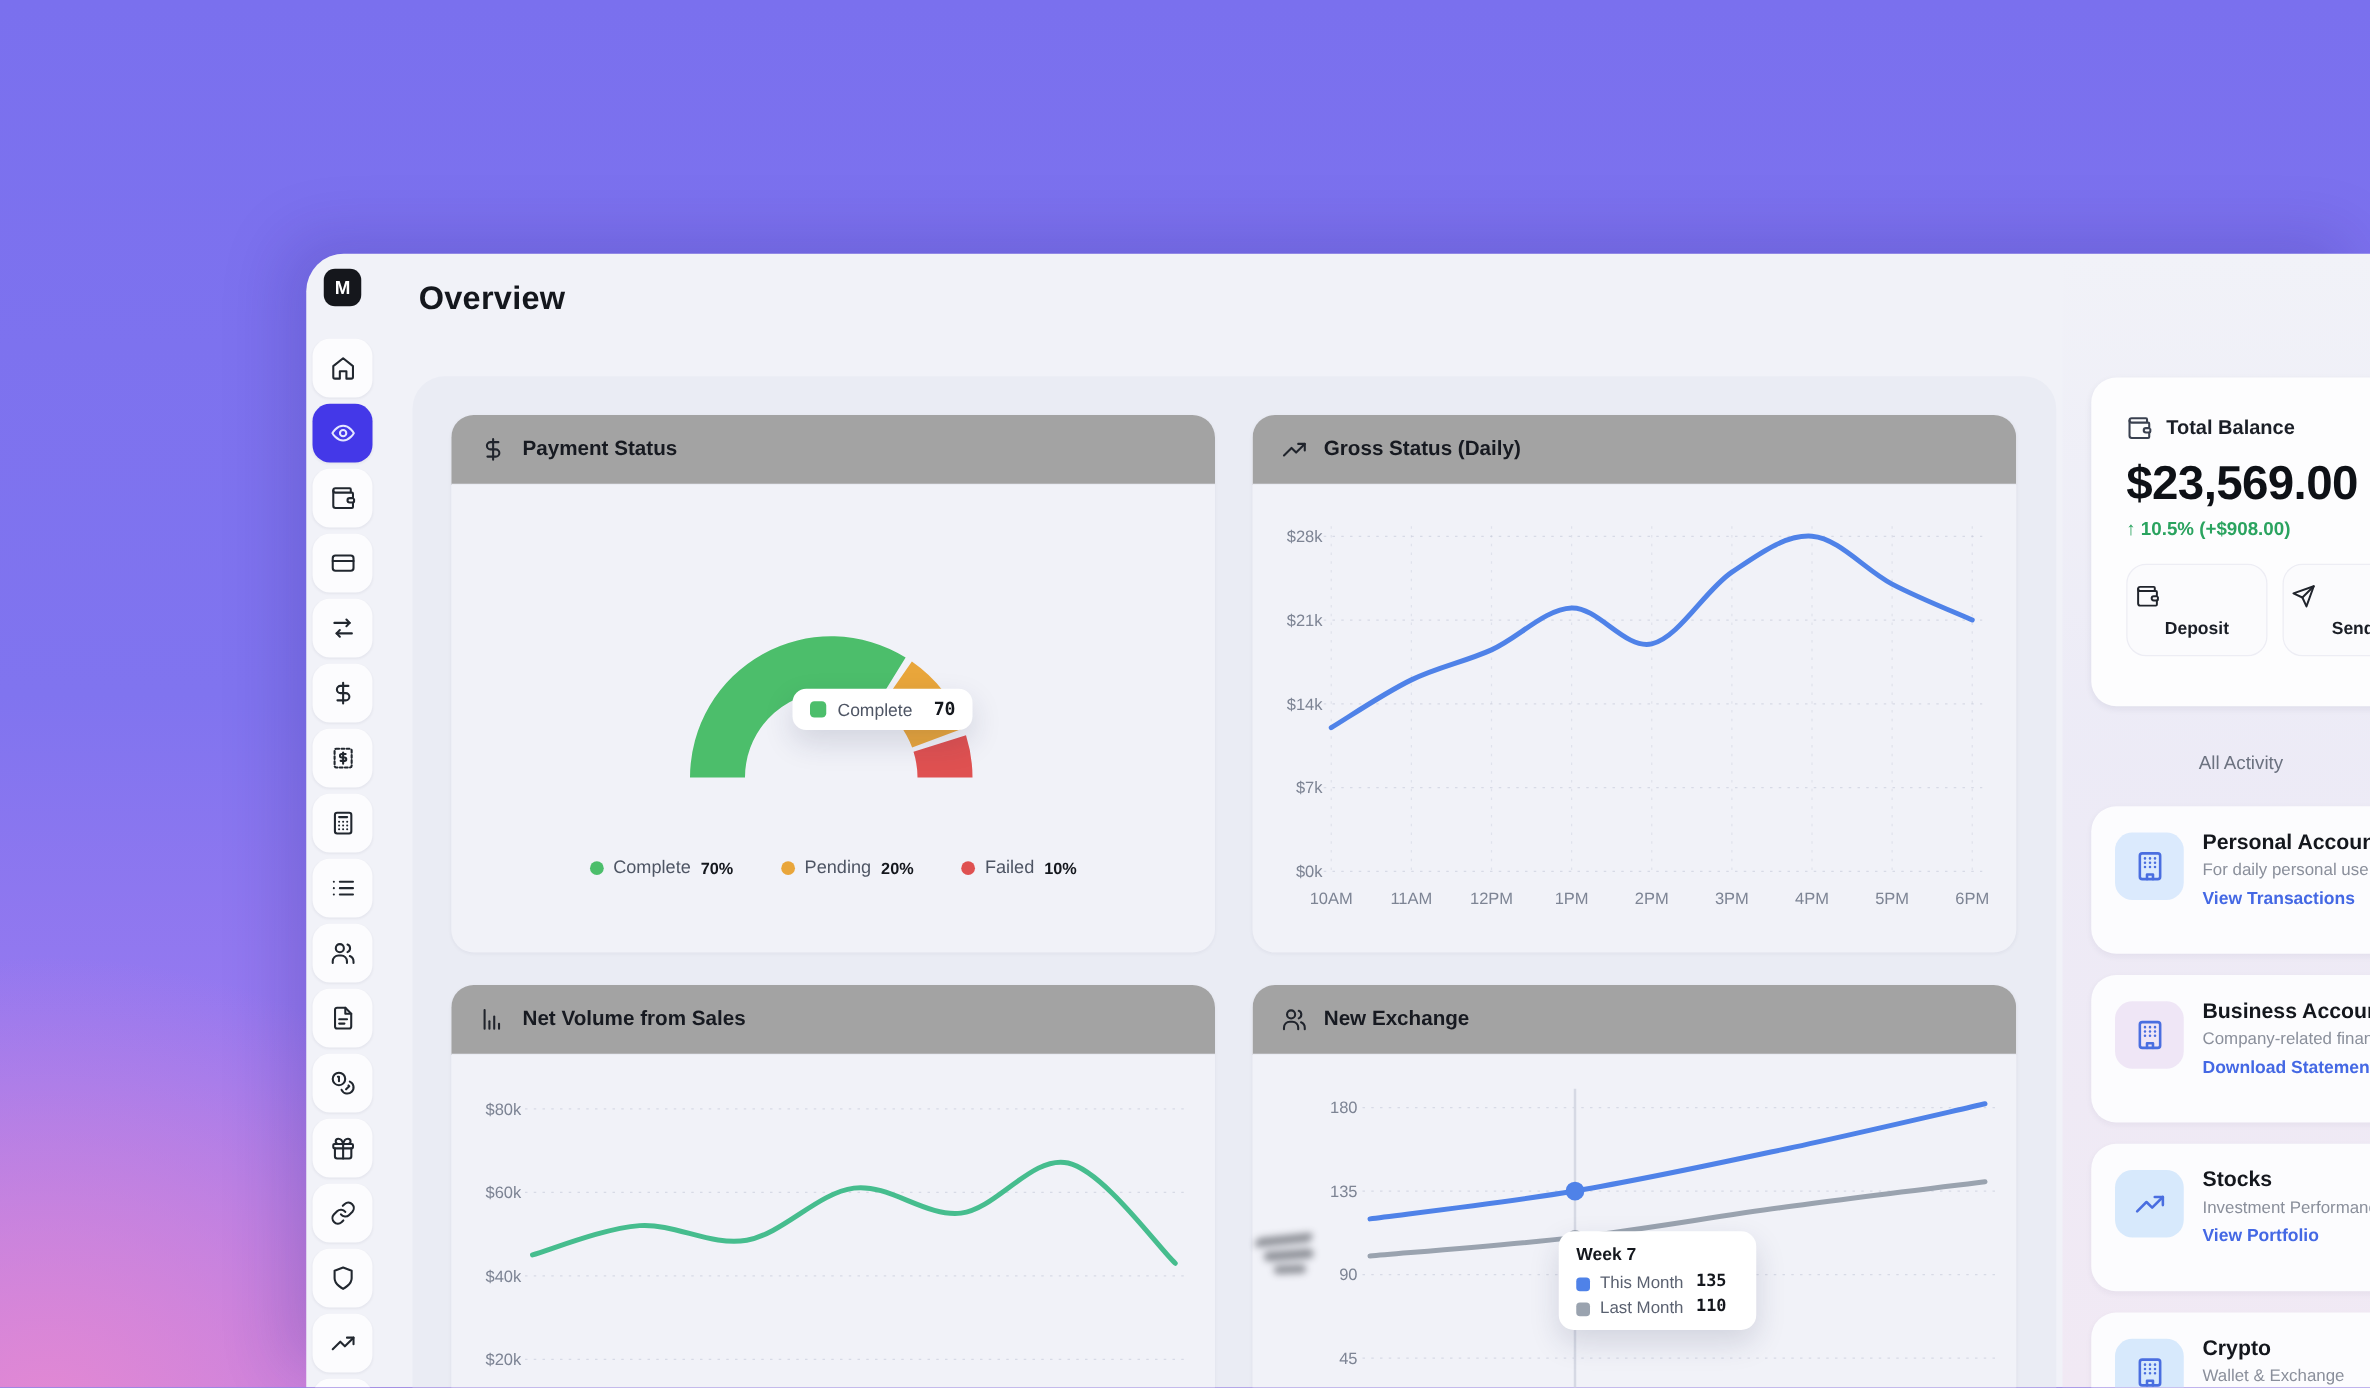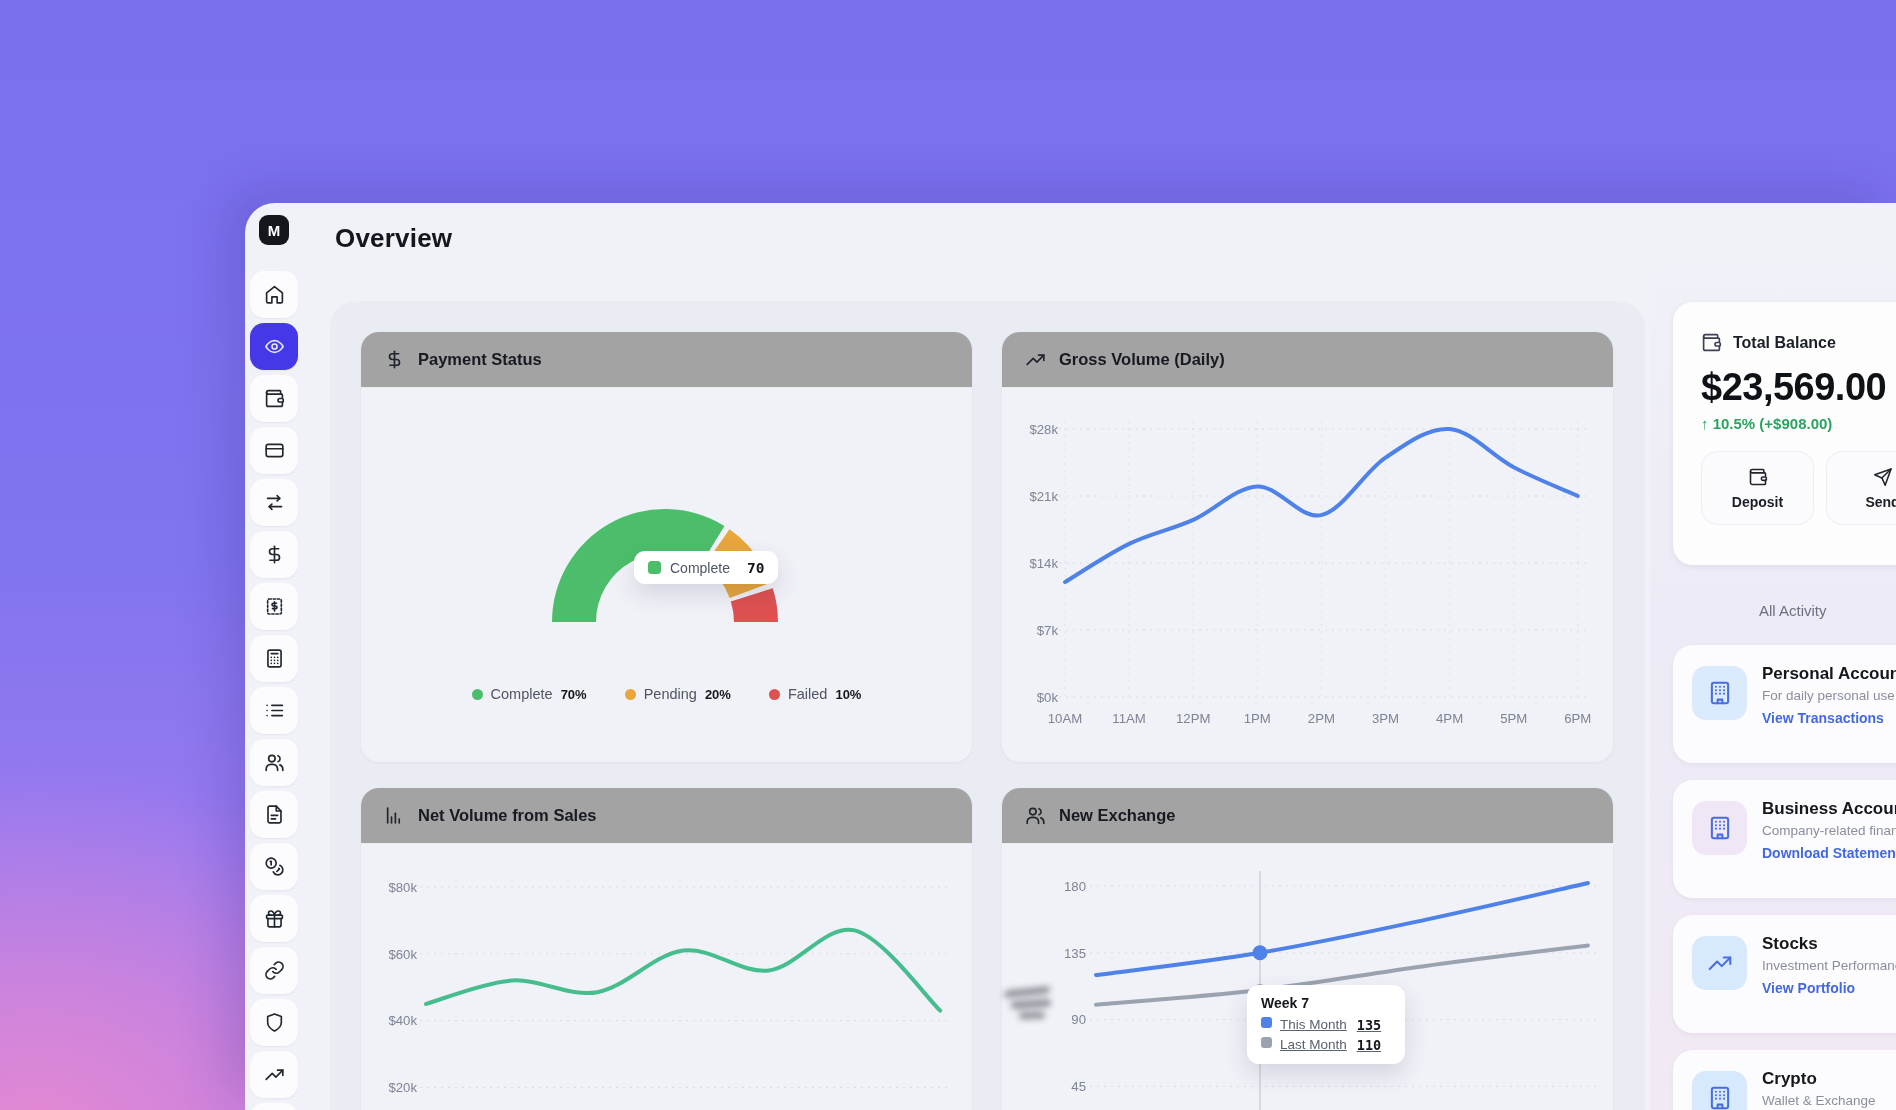--- a/index.html
+++ b/index.html
@@ -39,32 +39,32 @@
   .gauge-tip{left:273px;top:219px;height:33px;padding:0 14px;display:flex;align-items:center;gap:9px;}
   .sq{width:13px;height:13px;border-radius:3.5px;background:#4cbe6b;flex:none;}
   .tlabel{font-size:14px;color:#4e5564;}
   .tval{font-family:"DejaVu Sans Mono",monospace;font-weight:700;font-size:14.5px;color:#14171d;margin-left:8px;}
   .legend{position:absolute;left:0;right:0;top:354px;display:flex;justify-content:center;gap:38px;}
   .legend-item{display:flex;align-items:center;gap:8px;font-size:14.5px;color:#4e5564;}
   .legend-item .dot{width:11px;height:11px;border-radius:50%;}
   .legend-item b{color:#14171d;font-size:13px;}
   .nc-tip{left:245px;top:197px;width:158px;padding:10px 14px 11px;border-radius:12px;box-sizing:border-box;}
   .nc-title{font-size:14px;font-weight:700;color:#14171d;margin-bottom:6px;}
-  .nc-row{display:flex;align-items:flex-start;gap:8px;margin-top:4px;font-size:13.5px;color:#5a6170;white-space:nowrap;text-decoration:underline;}
+  .nc-row{display:flex;align-items:flex-end;gap:8px;margin-top:4px;font-size:13.5px;color:#5a6170;white-space:nowrap;}
   .sq2{width:11px;height:11px;border-radius:3px;flex:none;}
   .nc-row b{font-family:"DejaVu Sans Mono",monospace;font-size:13.5px;color:#14171d;margin-left:2px;}
   .balance-card{position:absolute;left:1428px;top:99px;width:310px;height:263px;border-radius:20px;background:#fdfdfe;
     box-shadow:0 2px 6px rgba(30,35,70,.07);padding:30px 0 0 28px;box-sizing:border-box;}
   .bal-head{display:flex;align-items:center;gap:11px;font-size:16px;font-weight:700;color:#1b1f27;}
   .bal-head .cicon{color:#3a4150;}
   .bal-amount{margin-top:13px;font-size:38px;font-weight:700;color:#0e1116;letter-spacing:-.5px;white-space:nowrap;}
   .bal-change{margin-top:6px;font-size:15px;font-weight:700;color:#2aa35f;white-space:nowrap;}
   .bal-buttons{margin-top:19px;display:flex;gap:12px;}
   .bal-btn{width:113px;height:74px;border-radius:16px;background:#fbfbfd;border:1px solid #ededf4;display:flex;
-    flex-direction:column;align-items:center;justify-content:center;gap:7px;font-size:14px;font-weight:700;
+    flex-direction:column;justify-content:center;gap:7px;font-size:14px;font-weight:700;
     color:#1a1e26;font-family:inherit;cursor:pointer;flex:none;}
   .bicon{display:flex;color:#20242c;}
   .bicon svg{width:20px;height:20px;}
   .rail-head{position:absolute;left:1514px;top:399px;font-size:15px;color:#6c7280;}
   #activity-list{position:absolute;left:1428px;top:442px;width:320px;}
   .activity-card{position:relative;width:310px;height:118px;border-radius:20px;background:#fcfcfe;
     box-shadow:0 2px 5px rgba(30,35,70,.05);margin-bottom:17px;cursor:pointer;}
   .tile{position:absolute;left:19px;top:21px;width:55px;height:54px;border-radius:14px;display:flex;
     align-items:center;justify-content:center;color:#4a6ee0;}
   .tile svg{width:26px;height:26px;}
@@ -274,21 +274,21 @@
     </section>
 
     <section class="card" id="card-gross">
       <header class="card-head">
         <span class="cicon">
             <svg viewBox="0 0 24 24" fill="none" stroke="currentColor" stroke-width="1.9" stroke-linecap="round" stroke-linejoin="round">
               <path d="m21.5 7-7.9 7.9-4.2-4.2L2.5 17.6"></path>
               <path d="M15.5 7h6v6"></path>
             </svg>
           </span>
-        <span class="ctitle">Gross Volume (Daily)</span>
+        <span class="ctitle">Gross Status (Daily)</span>
       </header>
       <svg id="svg-gross" class="chart" viewBox="0 0 611 375">
           <line x1="57" y1="42" x2="583.8" y2="42" stroke="#b9bfd1" stroke-dasharray="2 5" stroke-width="1" opacity="0.45"></line>
           <line x1="57" y1="109" x2="583.8" y2="109" stroke="#b9bfd1" stroke-dasharray="2 5" stroke-width="1" opacity="0.45"></line>
           <line x1="57" y1="176" x2="583.8" y2="176" stroke="#b9bfd1" stroke-dasharray="2 5" stroke-width="1" opacity="0.45"></line>
           <line x1="57" y1="243" x2="583.8" y2="243" stroke="#b9bfd1" stroke-dasharray="2 5" stroke-width="1" opacity="0.45"></line>
           <line x1="57" y1="310" x2="583.8" y2="310" stroke="#b9bfd1" stroke-dasharray="2 5" stroke-width="1" opacity="0.45"></line>
           <line x1="63" y1="34" x2="63" y2="310" stroke="#b9bfd1" stroke-dasharray="2 5" stroke-width="1" opacity="0.3"></line>
           <line x1="127.1" y1="34" x2="127.1" y2="310" stroke="#b9bfd1" stroke-dasharray="2 5" stroke-width="1" opacity="0.3"></line>
           <line x1="191.2" y1="34" x2="191.2" y2="310" stroke="#b9bfd1" stroke-dasharray="2 5" stroke-width="1" opacity="0.3"></line>

